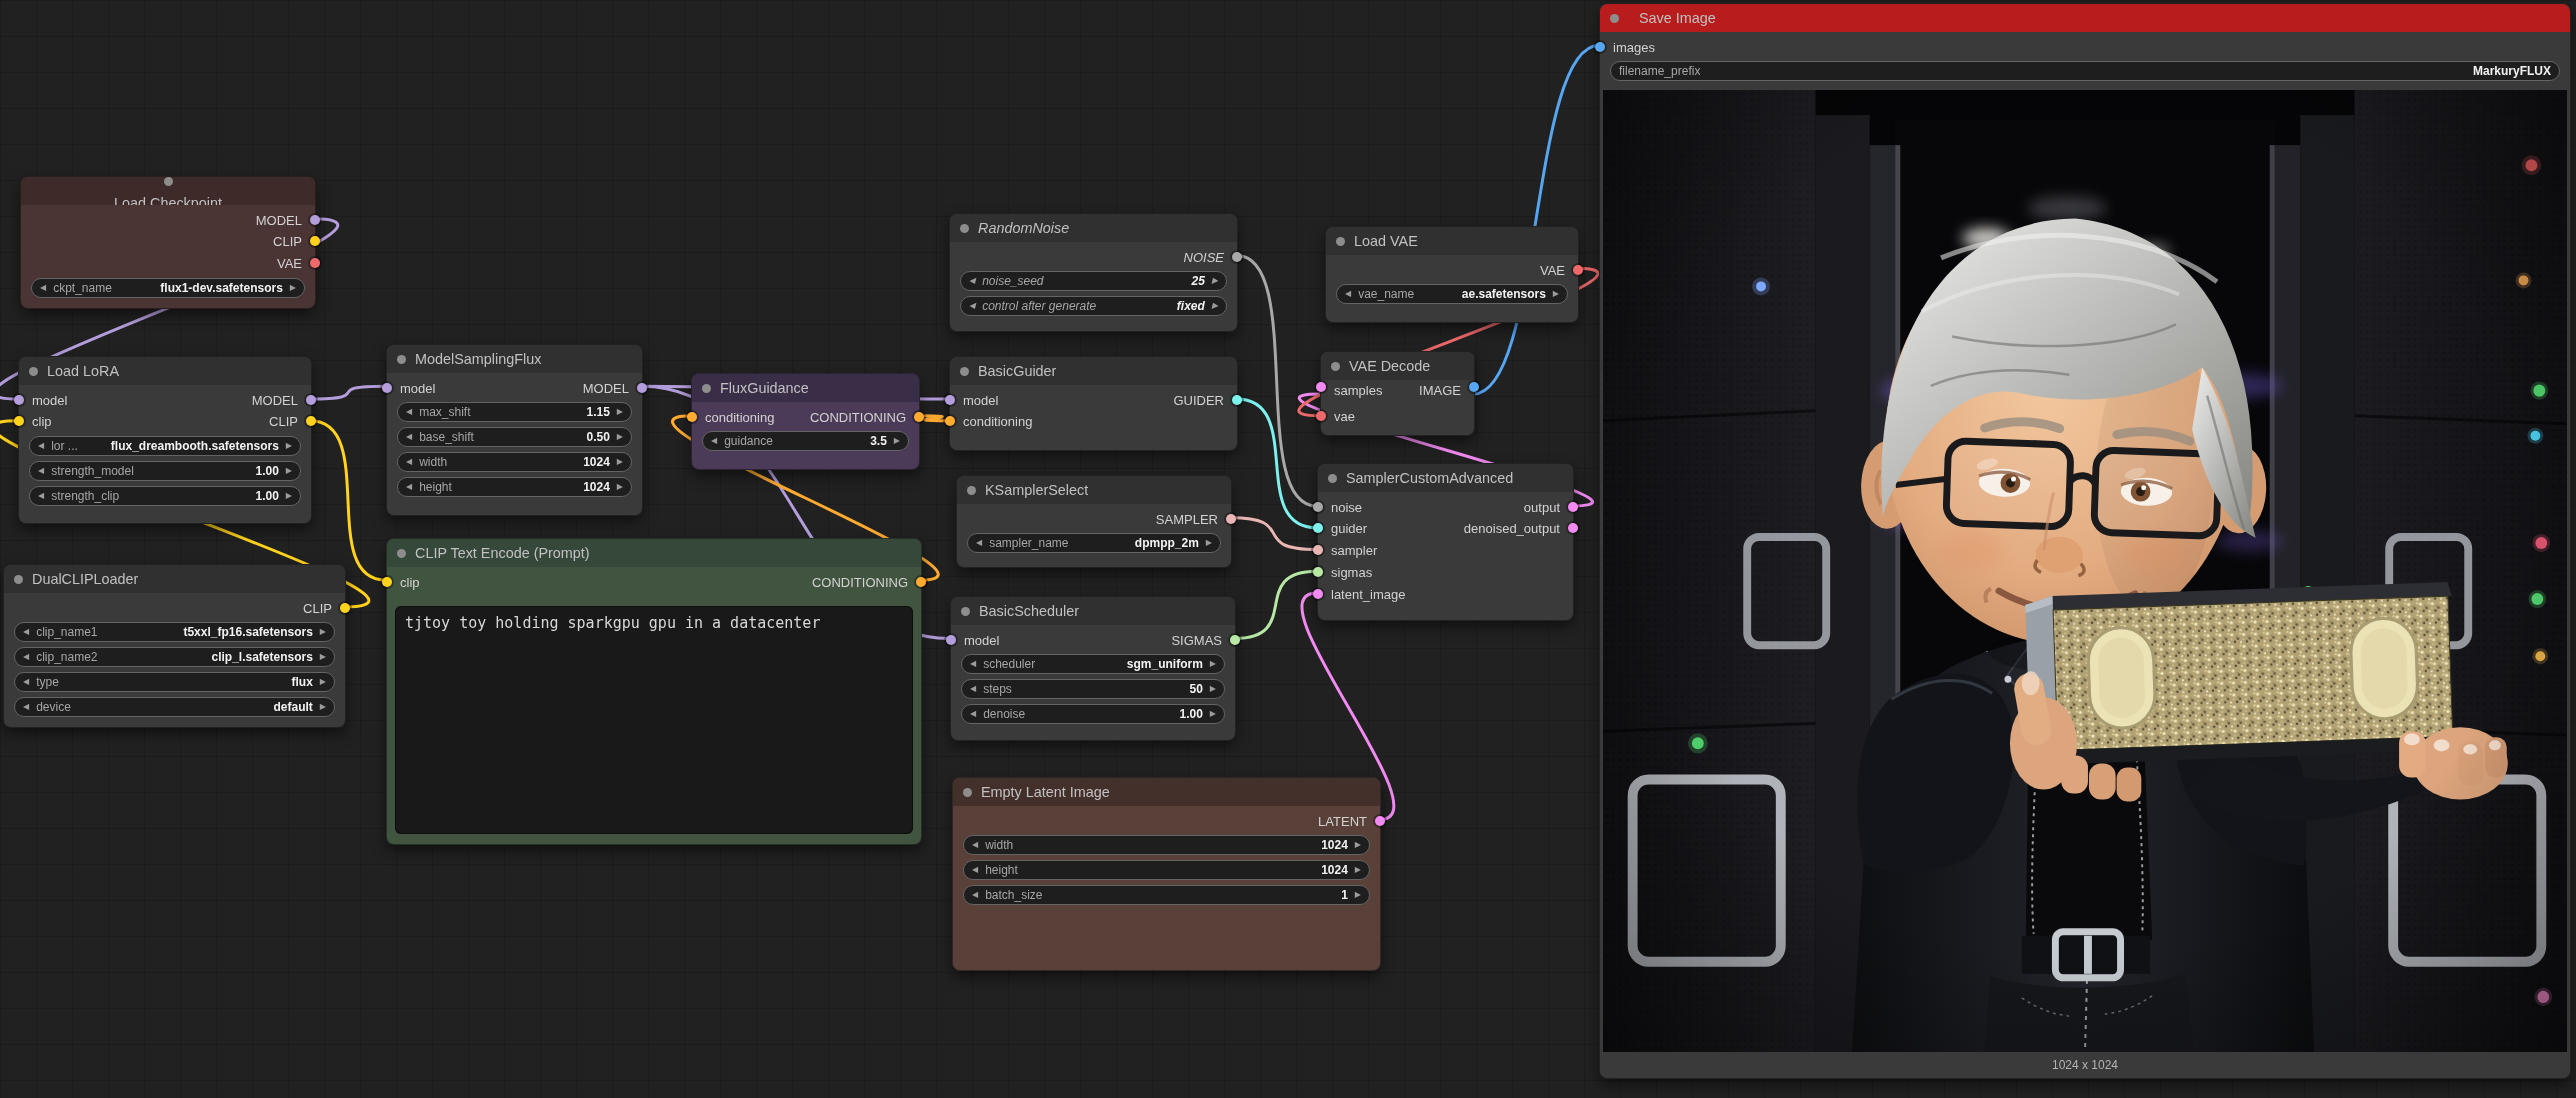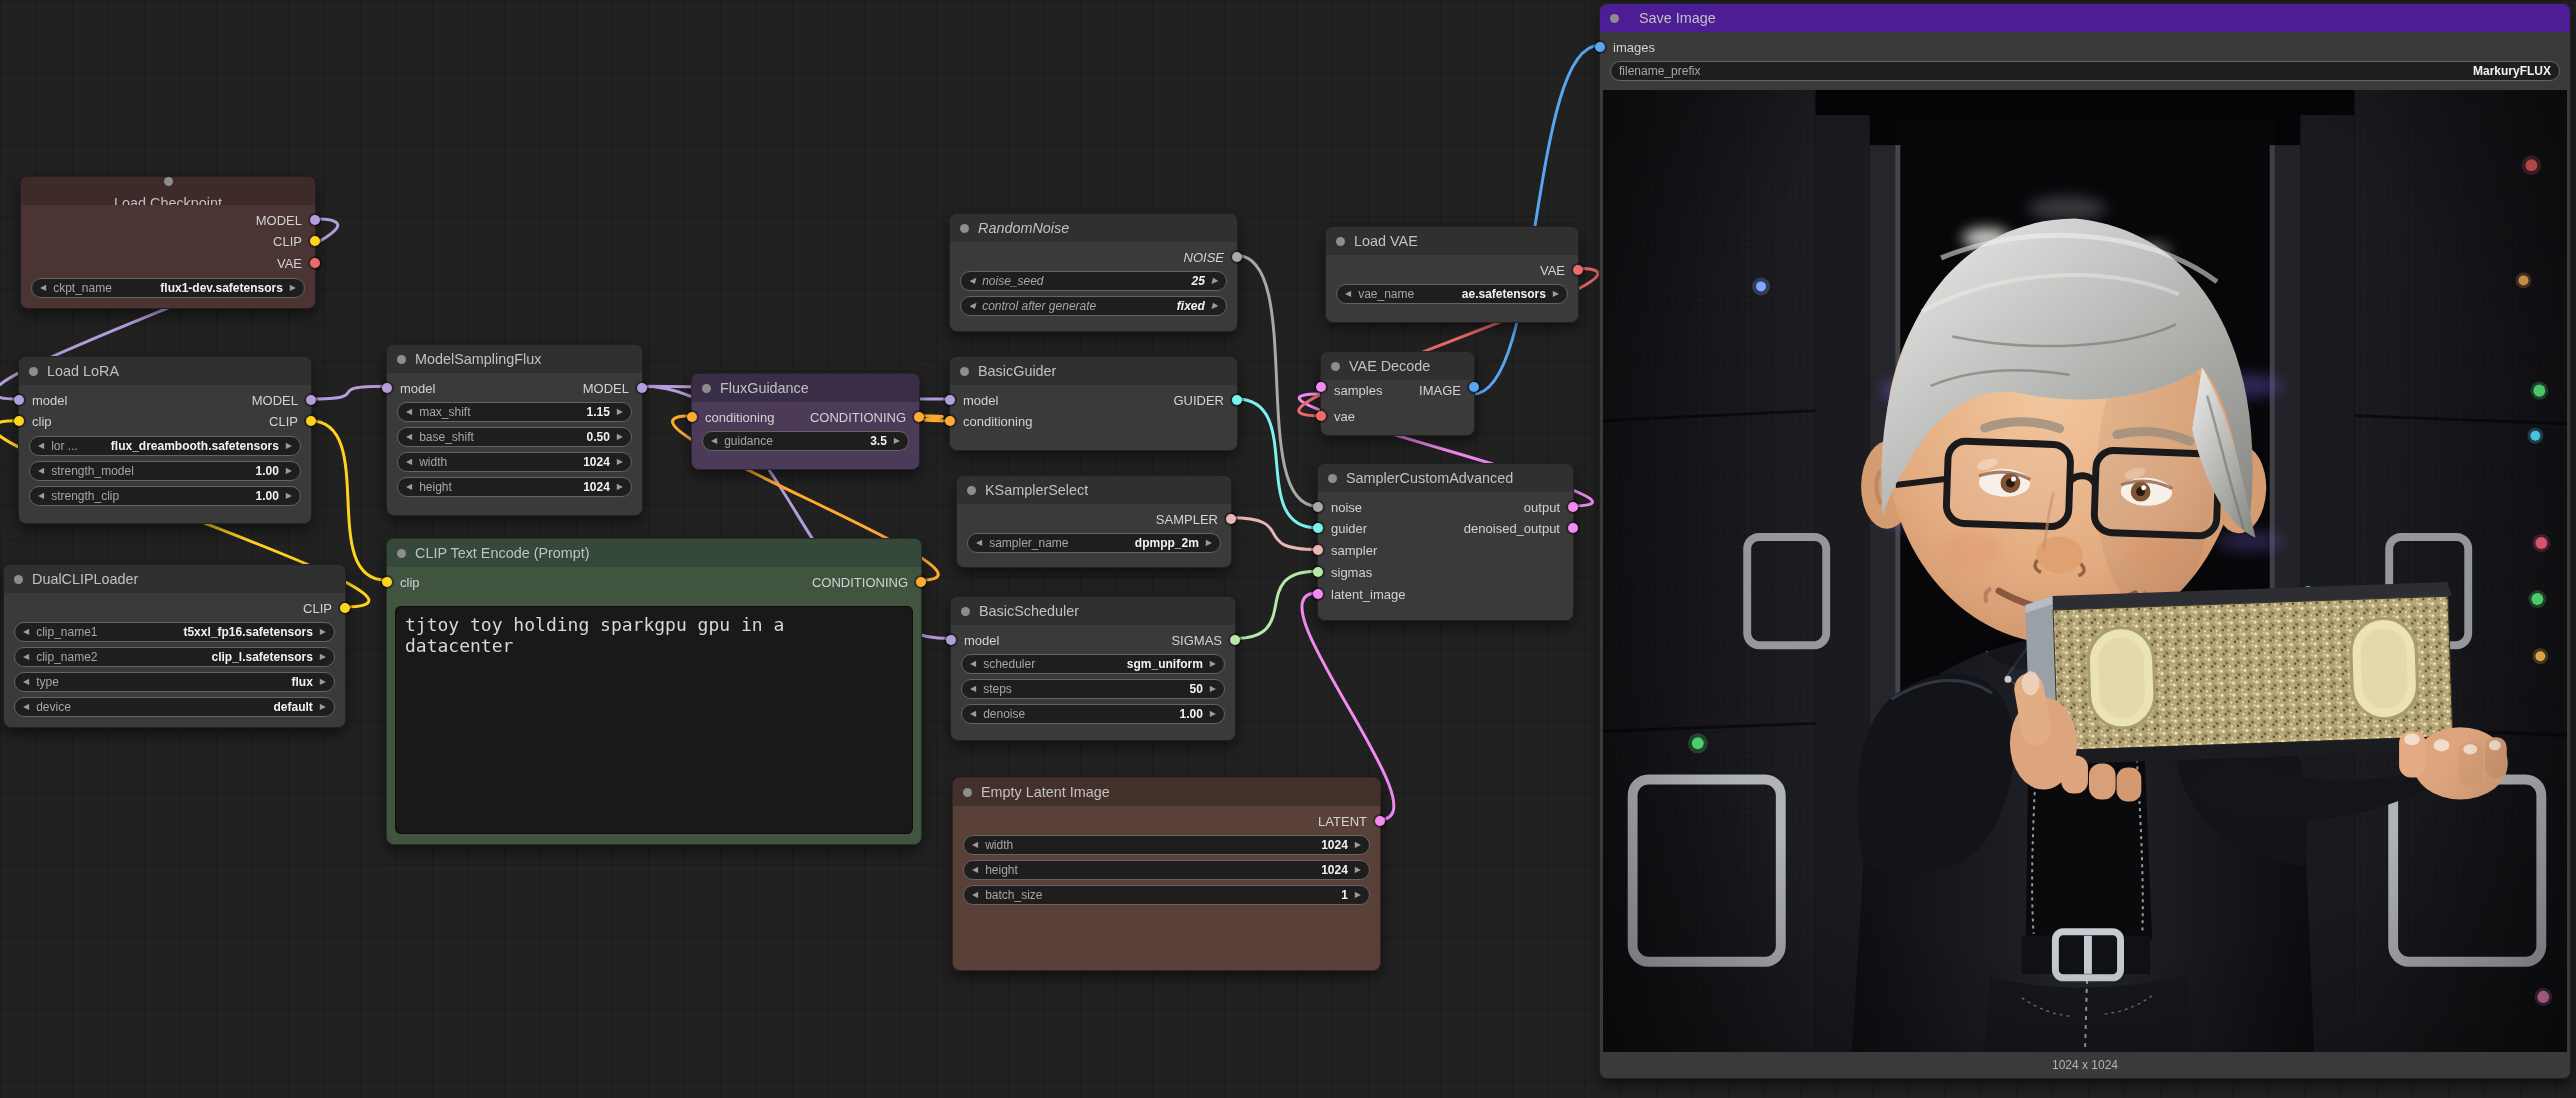--- a/index.html
+++ b/index.html
@@ -24,21 +24,21 @@
   .slot-dot.in{left:-5px;}
   .slot-dot.out{right:-5px;}
   .slot-label{font-size:13px;color:#d2d2d2;white-space:nowrap;}
   .slot-label.out{margin-left:auto;}
   .widget{position:absolute;left:10px;right:10px;height:20px;background:#1e1e1e;border:1px solid #646464;
     border-radius:10px;display:flex;align-items:center;padding:5px 8px;gap:7px;box-sizing:border-box;}
   .w-arrow{font-size:8px;color:#9c9c9c;line-height:1;flex:none;}
   .w-label{font-size:12px;color:#a6a6a6;white-space:nowrap;overflow:hidden;}
   .w-value{font-size:12px;color:#f2f2f2;font-weight:bold;margin-left:auto;white-space:nowrap;}
   .prompt-box{position:absolute;left:8px;right:8px;bottom:10px;background:#191919;border-radius:6px;
-    padding:8px 10px;font-family:"DejaVu Sans Mono",monospace;font-size:18px;color:#d8d8d8;
+    padding:8px 10px;font-family:"DejaVu Sans Mono",monospace;font-size:15px;color:#d8d8d8;
     box-sizing:border-box;box-shadow:inset 0 0 0 1px rgba(0,0,0,.5);text-align:left;white-space:pre-wrap;}
   .preview{position:absolute;left:3px;right:3px;overflow:hidden;background:#000;}
   .preview svg{display:block;width:100%;height:100%;}
   .preview-caption{position:absolute;left:0;right:0;bottom:2px;height:22px;line-height:22px;
     text-align:center;font-size:12px;color:#b4b4b4;}
 </style>
 </head>
 <body>
 
 <div id="graph-canvas">
@@ -389,21 +389,21 @@
       <div class="slot-row" style="top: 97px;">
         <span class="slot-dot in" style="background: rgb(183, 232, 164);"></span>
         <span class="slot-label in">sigmas</span>
       </div>
       <div class="slot-row" style="top: 119px;">
         <span class="slot-dot in" style="background: rgb(242, 138, 242);"></span>
         <span class="slot-label in">latent_image</span>
       </div>
     </div>
     <div class="node" style="left: 1599px; top: 3px; width: 970px; height: 1074px; background: rgb(58, 58, 58);">
-      <div class="node-header" style="background: #4c1d95; gap: 20px;">
+      <div class="node-header" style="background: #b91c1c; gap: 20px;">
         <span class="collapse-dot"></span>
         <span class="node-title">Save Image</span>
       </div>
       <div class="slot-row" style="top: 32px;">
         <span class="slot-dot in" style="background: rgb(87, 166, 242);"></span>
         <span class="slot-label in">images</span>
       </div>
       <div class="widget" style="top: 57px;">
         <span class="w-label">filename_prefix</span>
         <span class="w-value">MarkuryFLUX</span>

